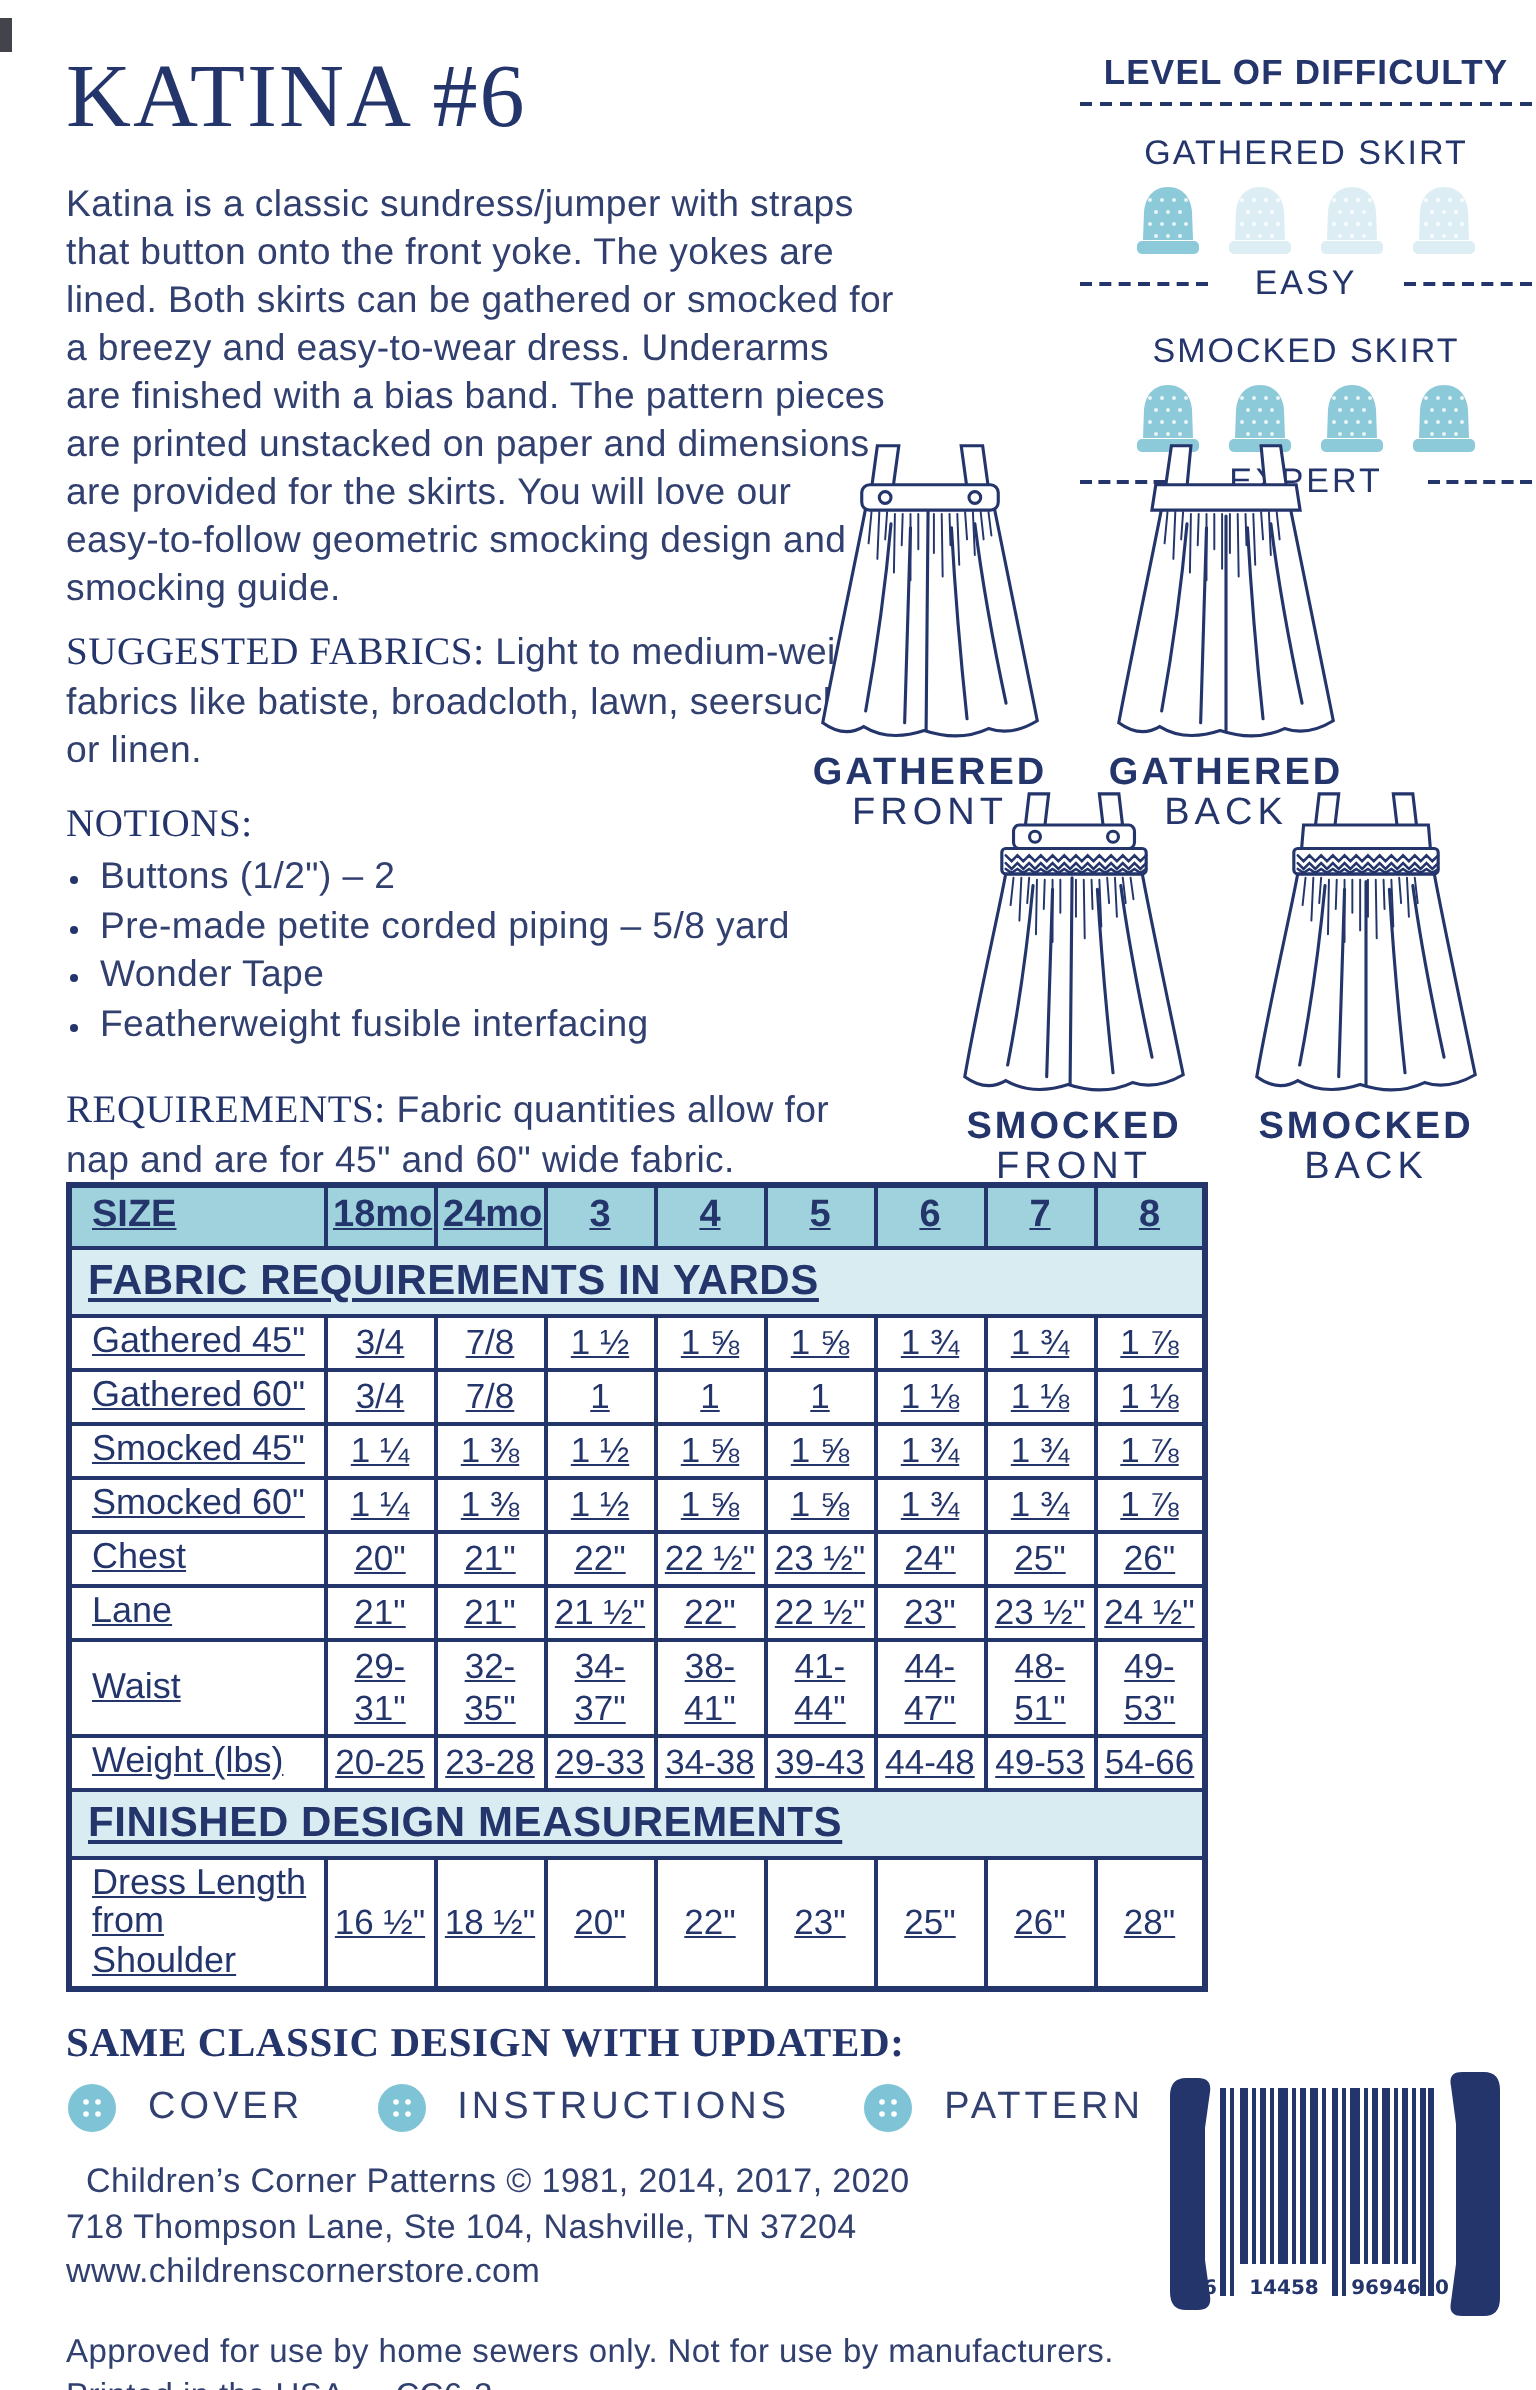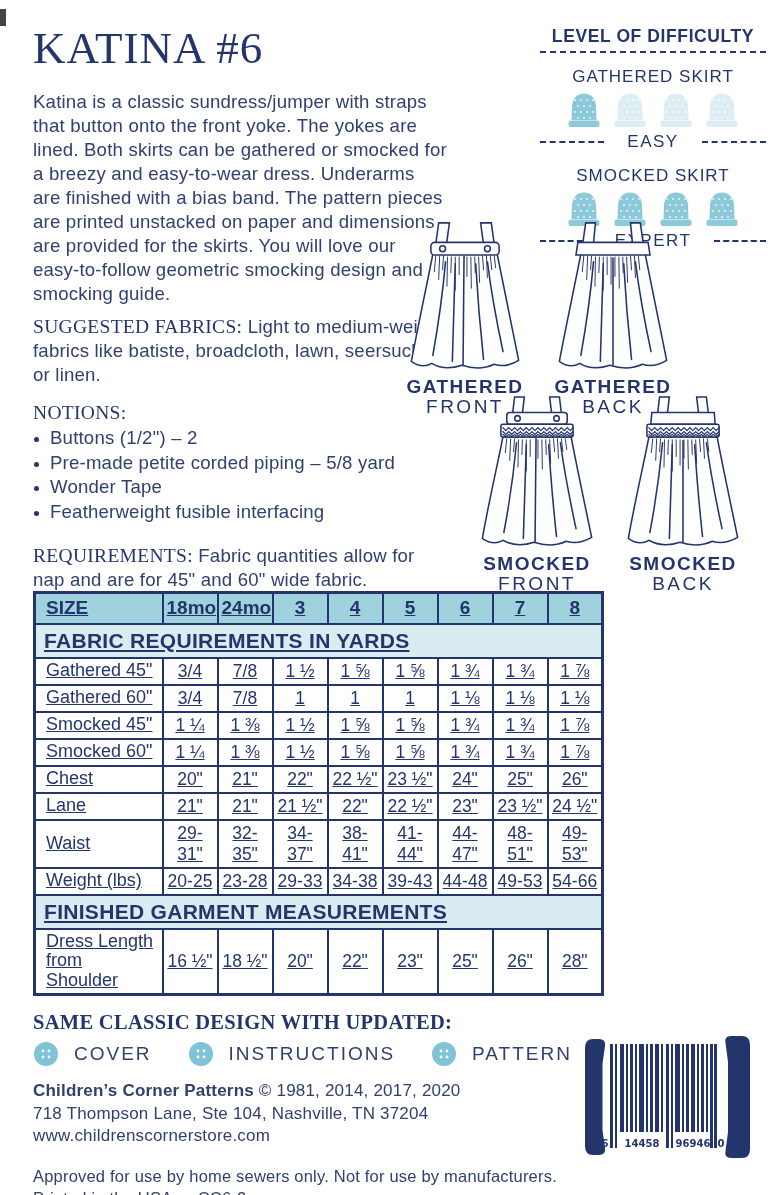--- a/index.html
+++ b/index.html
@@ -59,21 +59,21 @@
   #size-table td.val{text-align:center;font-size:17.5px;}
 
   
   .footer{position:absolute;left:33px;top:1011px;width:530px;}
   .updated-title{font-family:"Liberation Serif","DejaVu Serif",serif;font-weight:700;
     font-size:20.5px;color:var(--navy);letter-spacing:.3px;}
   .updated-row{display:flex;align-items:center;gap:36px;margin:7px 0 13px 0;}
   .upd-item{display:flex;align-items:center;gap:15px;font-size:19px;letter-spacing:2px;color:var(--text);}
   .btn-bg{fill:var(--btn);}
   .pub{font-size:17px;line-height:1.33;letter-spacing:.2px;}
-  .pub .pub-name{font-weight:700;}
+  .pub .pub-name{font-weight:400;margin-left:10px;}
   .approval{margin-top:17px;font-size:16.5px;line-height:1.35;letter-spacing:.2px;}
 
   
   #barcode{position:absolute;left:576px;top:1034px;}
   #barcode path,#barcode rect{fill:var(--navy);}
   #barcode text{font-family:"DejaVu Sans",sans-serif;font-size:10px;font-weight:700;
     fill:var(--navy);text-anchor:middle;}
 </style>
 </head>
 <body>
@@ -531,21 +531,21 @@
         <td class="val">20-25</td>
         <td class="val">23-28</td>
         <td class="val">29-33</td>
         <td class="val">34-38</td>
         <td class="val">39-43</td>
         <td class="val">44-48</td>
         <td class="val">49-53</td>
         <td class="val">54-66</td>
       </tr>
       <tr class="sec">
-        <td colspan="9">FINISHED GARMENT MEASUREMENTS</td>
+        <td colspan="9">FINISHED DESIGN MEASUREMENTS</td>
       </tr>
       <tr>
         <td class="lab">Dress Length from Shoulder</td>
         <td class="val">16 ½"</td>
         <td class="val">18 ½"</td>
         <td class="val">20"</td>
         <td class="val">22"</td>
         <td class="val">23"</td>
         <td class="val">25"</td>
         <td class="val">26"</td>

